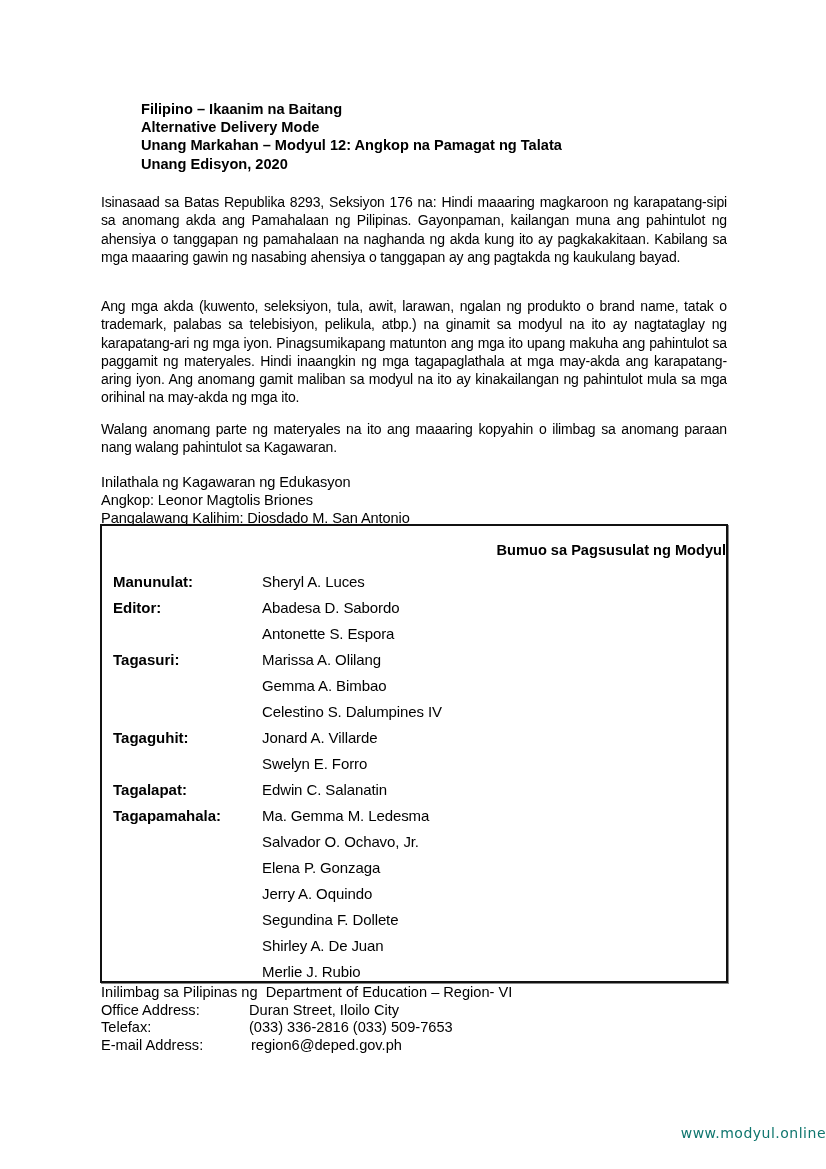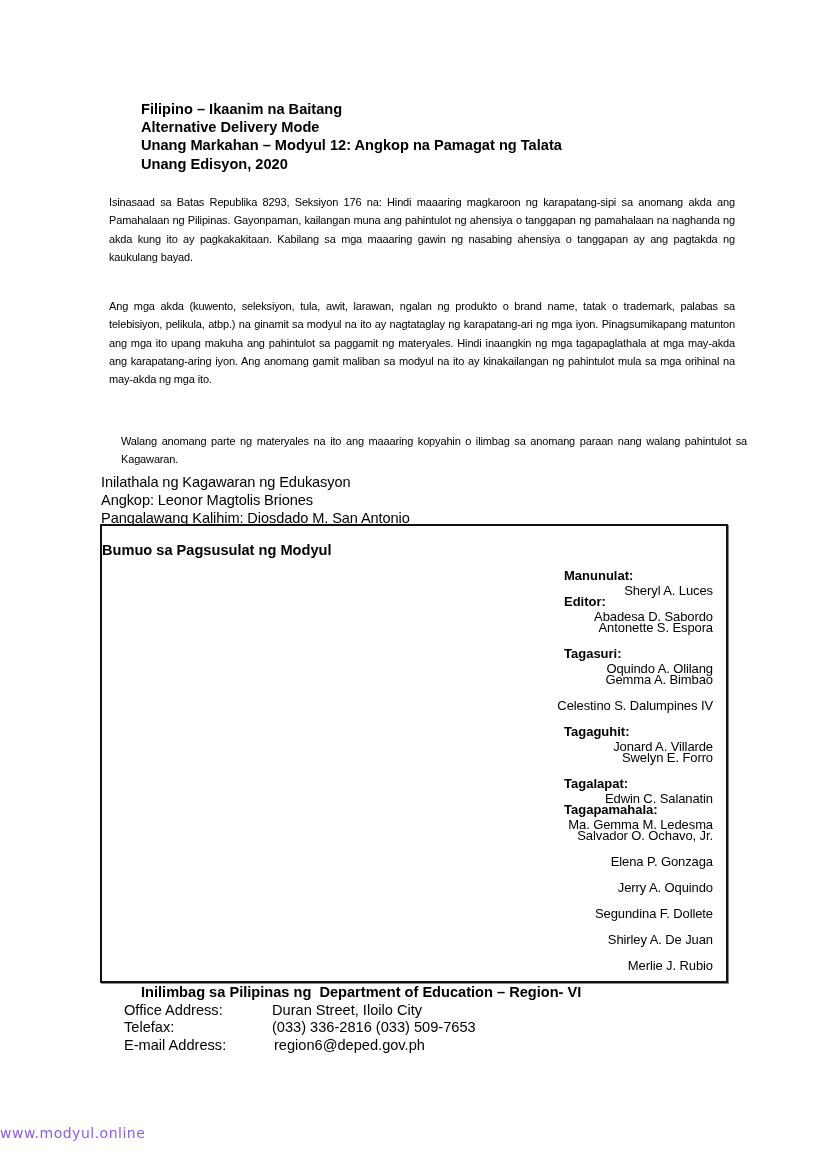--- a/index.html
+++ b/index.html
@@ -20,23 +20,23 @@
       left: 101px;
       top: 100px;
       font-weight: bold;
       font-size: 14.6px;
       line-height: 18px;
     }
     .header div { white-space: nowrap; margin-left: 40px; }
     .header .last { margin-top: 1px; }
     .para {
       position: absolute;
-      left: 109px;
+      left: 101px;
       width: 626px;
-      font-size: 11px;
+      font-size: 14px;
       line-height: 18.3px;
       text-align: justify;
       letter-spacing: -0.15px;
     }
     .para.p1 { top: 193px; }
     .para.p2 { top: 297px; }
     .para.p3 { top: 420px; }
     .pub {
       position: absolute;
       left: 101px;
@@ -53,89 +53,87 @@
       width: 624px;
       height: 455px;
       border: 2px solid #111111;
       box-shadow: 1px 1px 0 #888888;
     }
     .credits-title {
       position: absolute;
       left: 0;
       width: 100%;
       top: 16px;
-      text-align: left;
+      text-align: right;
       font-weight: bold;
       font-size: 14.6px;
     }
     .credits-rows {
       position: absolute;
       left: 11px;
       top: 42px;
       width: 600px;
     }
     .credit-row {
       display: flex;
       height: 26px;
-      align-items: flex-end;
-      font-size: 13px;
-      flex-direction: column;
+      align-items: center;
+      font-size: 15px;
     }
     .credit-role {
       width: 149px;
       font-weight: bold;
       flex-shrink: 0;
     }
     .credit-name {
       flex: 1;
       letter-spacing: -0.1px;
     }
     .printed {
       position: absolute;
       left: 101px;
       top: 984px;
       font-size: 14.6px;
       line-height: 17.5px;
     }
     .printed .printed-title {
-      font-weight: bold;
+      font-weight: normal;
       white-space: pre;
-      margin-left: 40px;
     }
     .contact-row {
       display: flex;
       white-space: nowrap;
     }
-    .contact-label { width: 148px; margin-left: 23px; }
+    .contact-label { width: 148px; }
     .contact-row.email .contact-label { width: 150px; }
     .watermark {
       position: absolute;
       left: 0;
       width: 826px;
       top: 1125px;
-      text-align: left;
+      text-align: right;
       font-family: "DejaVu Sans", sans-serif;
       font-size: 14px;
-      color: #8b5cf6;
+      color: #0f766e;
       letter-spacing: 0.5px;
     }
   </style>
 </head>
 <body>
 
 <div class="header">
   <div>Filipino – Ikaanim na Baitang</div>
   <div>Alternative Delivery Mode</div>
   <div>Unang Markahan – Modyul 12: Angkop na Pamagat ng Talata</div>
   <div class="last">Unang Edisyon, 2020</div>
 </div>
 
 <p class="para p1" style="margin:0;">Isinasaad sa Batas Republika 8293, Seksiyon 176 na: Hindi maaaring magkaroon ng karapatang-sipi sa anomang akda ang Pamahalaan ng Pilipinas. Gayonpaman, kailangan muna ang pahintulot ng ahensiya o tanggapan ng pamahalaan na naghanda ng akda kung ito ay pagkakakitaan. Kabilang sa mga maaaring gawin ng nasabing ahensiya o tanggapan ay ang pagtakda ng kaukulang bayad.</p>
 <p class="para p2" style="margin:0;">Ang mga akda (kuwento, seleksiyon, tula, awit, larawan, ngalan ng produkto o brand name, tatak o trademark, palabas sa telebisiyon, pelikula, atbp.) na ginamit sa modyul na ito ay nagtataglay ng karapatang-ari ng mga iyon. Pinagsumikapang matunton ang mga ito upang makuha ang pahintulot sa paggamit ng materyales. Hindi inaangkin ng mga tagapaglathala at mga may-akda ang karapatang-aring iyon. Ang anomang gamit maliban sa modyul na ito ay kinakailangan ng pahintulot mula sa mga orihinal na may-akda ng mga ito.</p>
-<p class="para p3" style="margin:12px;">Walang anomang parte ng materyales na ito ang maaaring kopyahin o ilimbag sa anomang paraan nang walang pahintulot sa Kagawaran.</p>
+<p class="para p3" style="margin:0;">Walang anomang parte ng materyales na ito ang maaaring kopyahin o ilimbag sa anomang paraan nang walang pahintulot sa Kagawaran.</p>
 
 <div class="pub">
   <div>Inilathala ng Kagawaran ng Edukasyon</div>
   <div>Angkop: Leonor Magtolis Briones</div>
   <div>Pangalawang Kalihim: Diosdado M. San Antonio</div>
 </div>
 
 <div class="credits-box">
   <div class="credits-title">Bumuo sa Pagsusulat ng Modyul</div>
   <div class="credits-rows">
@@ -146,21 +144,21 @@
     <div class="credit-row">
         <span class="credit-role">Editor:</span>
         <span class="credit-name">Abadesa D. Sabordo</span>
       </div>
     <div class="credit-row">
         <span class="credit-role"></span>
         <span class="credit-name">Antonette S. Espora</span>
       </div>
     <div class="credit-row">
         <span class="credit-role">Tagasuri:</span>
-        <span class="credit-name">Oquindo A. Olilang</span>
+        <span class="credit-name">Marissa A. Olilang</span>
       </div>
     <div class="credit-row">
         <span class="credit-role"></span>
         <span class="credit-name">Gemma A. Bimbao</span>
       </div>
     <div class="credit-row">
         <span class="credit-role"></span>
         <span class="credit-name">Celestino S. Dalumpines IV</span>
       </div>
     <div class="credit-row">

